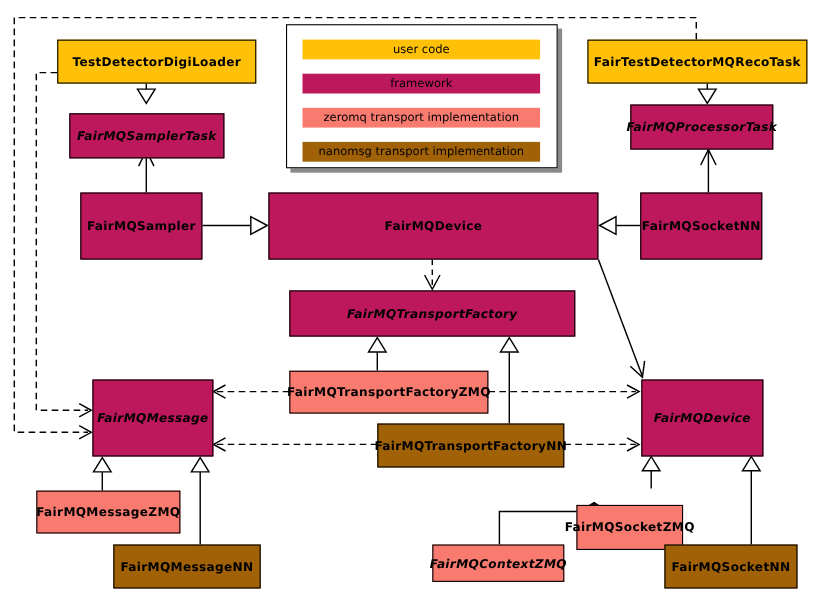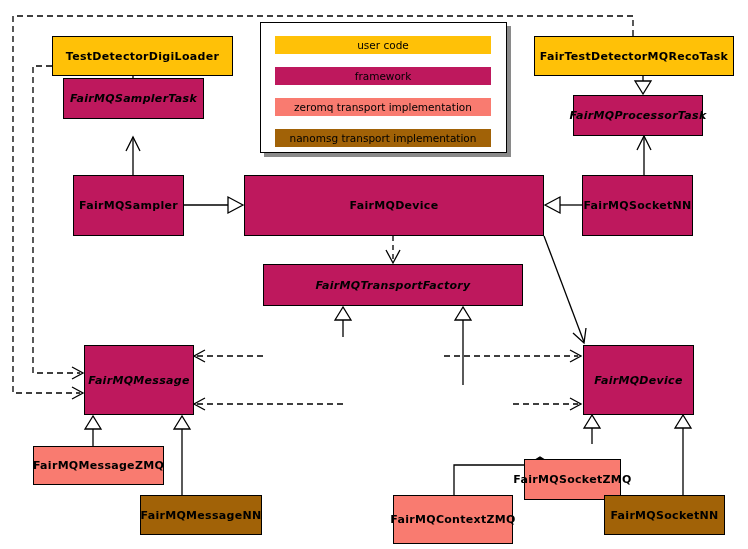--- a/index.html
+++ b/index.html
@@ -164,41 +164,43 @@
     <div class="legend-row cat-user">user code</div>
     <div class="legend-row cat-framework">framework</div>
     <div class="legend-row cat-zeromq">zeromq transport implementation</div>
     <div class="legend-row cat-nanomsg">nanomsg transport implementation</div>
   </div>
 
   <div class="node cat-user" style="left:52px;top:36px;width:181px;height:40px;">TestDetectorDigiLoader</div>
 
   <div class="node cat-user" style="left:534px;top:36px;width:200px;height:40px;">FairTestDetectorMQRecoTask</div>
 
-  <div class="node cat-framework abstract" style="left:63px;top:78px;width:141px;height:41px;">FairMQSamplerTask</div>
+  <div class="node cat-framework abstract" style="left:63px;top:103px;width:141px;height:41px;">FairMQSamplerTask</div>
 
   <div class="node cat-framework abstract" style="left:573px;top:95px;width:130px;height:41px;">FairMQProcessorTask</div>
 
   <div class="node cat-framework" style="left:73px;top:175px;width:111px;height:61px;">FairMQSampler</div>
 
   <div class="node cat-framework" style="left:244px;top:175px;width:300px;height:61px;">FairMQDevice</div>
 
   <div class="node cat-framework" style="left:582px;top:175px;width:111px;height:61px;">FairMQSocketNN</div>
 
   <div class="node cat-framework abstract" style="left:263px;top:264px;width:260px;height:42px;">FairMQTransportFactory</div>
 
   <div class="node cat-framework abstract" style="left:84px;top:345px;width:110px;height:70px;">FairMQMessage</div>
 
   <div class="node cat-framework abstract" style="left:583px;top:345px;width:111px;height:70px;">FairMQDevice</div>
 
-
+  <div class="node cat-zeromq" style="left:263px;top:337px;width:181px;height:39px;">FairMQTransportFactoryZMQ</div>
+
+  <div class="node cat-nanomsg" style="left:343px;top:385px;width:170px;height:40px;">FairMQTransportFactoryNN</div>
 
   <div class="node cat-zeromq" style="left:33px;top:446px;width:131px;height:39px;">FairMQMessageZMQ</div>
 
-  <div class="node cat-nanomsg" style="left:103px;top:495px;width:122px;height:40px;margin-left:37px;">FairMQMessageNN</div>
-
-  <div class="node cat-zeromq" style="left:393px;top:495px;width:120px;height:49px;">FairMQContextZMQ</div>
+  <div class="node cat-nanomsg" style="left:103px;top:495px;width:134px;height:40px;">FairMQMessageNN</div>
+
+  <div class="node cat-zeromq" style="left:393px;top:495px;width:120px;height:34px;font-style:italic;">FairMQContextZMQ</div>
 
   <div class="node cat-zeromq" style="left:524px;top:444px;width:97px;height:41px;margin-top:15px;">FairMQSocketZMQ</div>
 
   <div class="node cat-nanomsg" style="left:604px;top:495px;width:121px;height:40px;">FairMQSocketNN</div>
 
 </div>
 
 </body></html>

